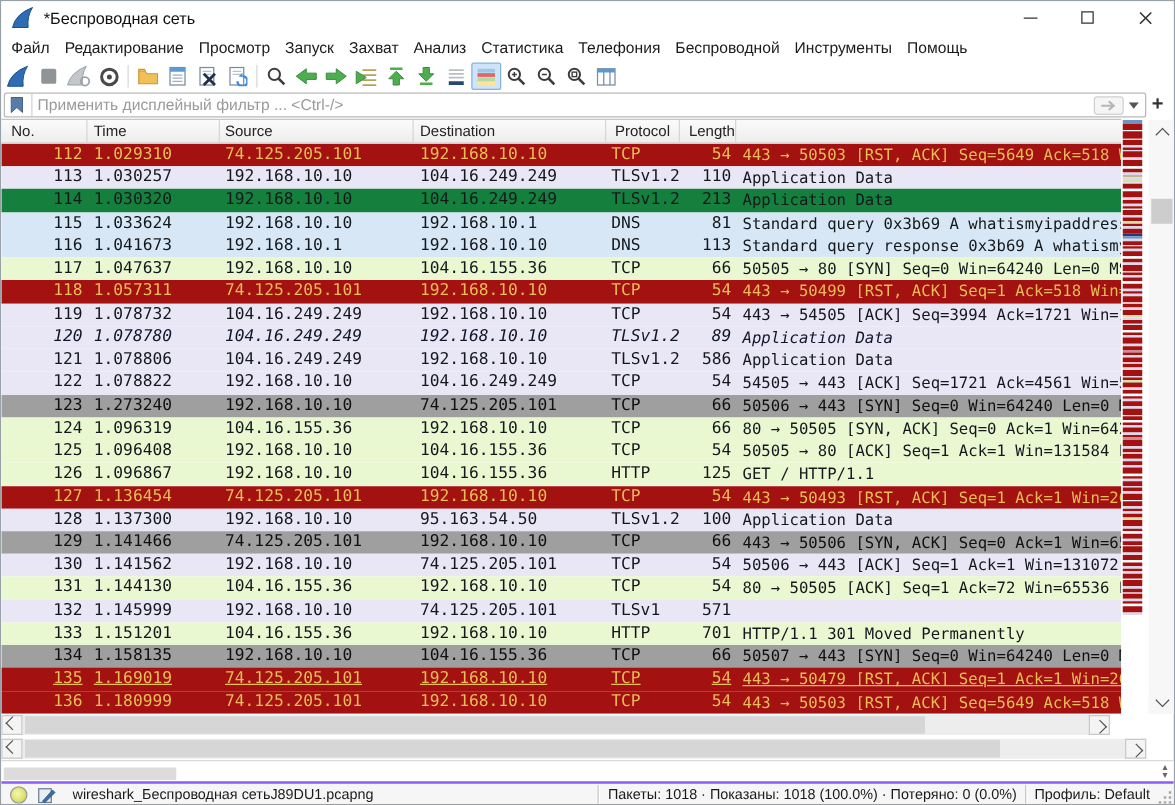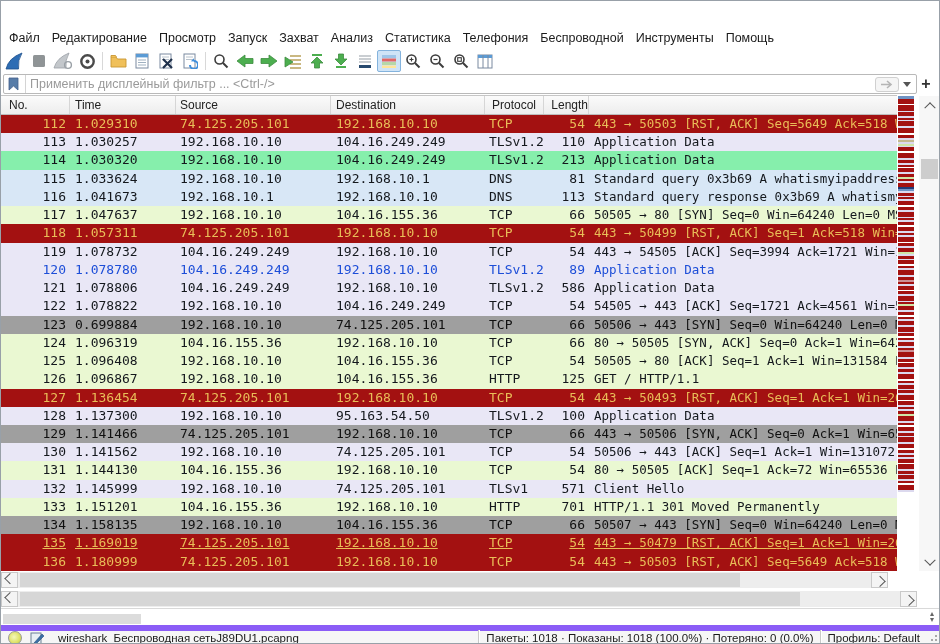--- a/index.html
+++ b/index.html
@@ -34,55 +34,74 @@
   .c0 { width:69px; text-align:right; padding-right:4px; }
   .c1 { width:106px; padding-left:5px; }
   .c2 { width:155px; padding-left:4px; }
   .c3 { width:154px; padding-left:5px; }
   .c4 { width:59px; padding-left:4px; }
   .c5 { width:45px; text-align:right; padding-right:4px; }
   .c6 { flex:1; padding-left:5px; }
   .cell.c6 { font-size:12.5px; }
   .hcell.c0 { text-align:left; padding-left:8px; padding-right:0; }
   .hcell.c4 { padding-left:7px; }
-  .hcell.c5 { text-align:right; padding-left:7px; padding-right:0; }
+  .hcell.c5 { text-align:center; padding-left:7px; padding-right:0; }
   .minimap { position:absolute; left:897px; top:95px; width:16px; height:463px; overflow:hidden; background:#fff; }
   .stripe { width:100%; }
   .vscroll { position:absolute; left:918px; top:95px; width:21px; height:475px; background:#f7f7f7; }
   .varrow { position:absolute; left:0; width:21px; height:17px; display:flex; align-items:center; justify-content:center; background:#f7f7f7; }
   .vthumb { position:absolute; left:2px; top:63px; width:17px; height:20px; background:#cdcdcd; }
   .chev { width:8px; height:8px; border-left:1.6px solid #555; border-top:1.6px solid #555; }
   .chev.up { transform:rotate(45deg) translate(2px,2px); }
   .chev.down { transform:rotate(225deg) translate(2px,2px); }
   .chev.left { transform:rotate(-45deg) translate(1px,-1px); }
   .chev.right { transform:rotate(135deg) translate(1px,-1px); }
   .hscroll { position:absolute; left:0; height:16px; background:#ededed; }
   .hs1 { top:571px; width:887px; }
   .hs2 { top:590px; width:916px; }
   .harrow { position:absolute; top:0; width:17px; height:16px; background:#f4f4f4; border:1px solid #c9c9c9; display:flex; align-items:center; justify-content:center; }
   .harrow.left { left:0; }
   .harrow.right { right:0; }
   .hthumb { position:absolute; top:1px; height:14px; background:#d6d6d6; }
   .strip { position:absolute; left:0; top:607px; width:100%; height:17px; background:#fff; border-top:1px solid #d9d9d9; }
   .strip-box { position:absolute; left:2px; top:5px; width:138px; height:10px; background:#dcdcdc; }
   .splitter-arrows { position:absolute; right:5px; top:2px; font-size:8px; color:#666; line-height:6px; text-align:center; }
-  .statusbar { position:absolute; left:0; top:624px; width:100%; height:19px; background:#f6f6f6; border-top:6px solid #8b5cf6; display:flex; align-items:center; font-size:11.5px; color:#1a1a1a; }
+  .statusbar { position:absolute; left:0; top:624px; width:100%; height:19px; background:#f6f6f6; border-top:2px solid #8b5cf6; display:flex; align-items:center; font-size:11.5px; color:#1a1a1a; }
   .sb-expert { width:14px; height:14px; border-radius:50%; background:radial-gradient(circle at 5px 5px,#f4f7bc,#dde164 60%,#b2ba42); border:1px solid #9a9a9a; margin:0 8px 0 7px; flex:none; }
   .sb-comment { width:15px; height:14px; margin-right:13px; flex:none; }
   .sb-filename { width:442px; white-space:nowrap; overflow:hidden; }
   .sb-sep { width:2px; height:15px; border-left:1px solid #c8c8c8; border-right:1px solid #fff; margin:0 6px; flex:none; }
   .sb-packets { white-space:nowrap; flex:1; }
   .sb-profile { white-space:nowrap; margin-right:6px; }
   .sizegrip { width:12px; height:16px; position:relative; margin-right:1px; flex:none; }
   .sizegrip i { position:absolute; width:2px; height:2px; background:#a8a8a8; }
 </style>
 </head>
 <body>
 
 <div class="window">
+  <div class="titlebar">
+    <svg class="app-icon" viewBox="0 0 20 18">
+      <path d="M1 17 Q 3.5 6 17 1 Q 12.5 8 13.5 17 Z" fill="#2e6db4" stroke="#1d4f8c" stroke-width="0.8"></path>
+    </svg>
+    <span class="title-text">*Беспроводная сеть</span>
+    <div class="winbtns">
+      <div class="winbtn">
+          <div style="width:11px;height:1px;background:#333"></div>
+        </div>
+      <div class="winbtn">
+          <div style="width:10px;height:10px;border:1px solid #333"></div>
+        </div>
+      <div class="winbtn">
+        <svg width="11" height="11" viewBox="0 0 11 11">
+            <path d="M1 1 L10 10 M10 1 L1 10" stroke="#333" stroke-width="1.3"></path>
+          </svg>
+      </div>
+    </div>
+  </div>
 
   <div class="menubar" id="menubar">
       <div class="menu-item">Файл</div>
       <div class="menu-item">Редактирование</div>
       <div class="menu-item">Просмотр</div>
       <div class="menu-item">Запуск</div>
       <div class="menu-item">Захват</div>
       <div class="menu-item">Анализ</div>
       <div class="menu-item">Статистика</div>
       <div class="menu-item">Телефония</div>
@@ -300,21 +319,21 @@
       </div>
       <div class="prow" style="background: rgb(233, 231, 246); color: rgb(20, 24, 29);">
         <div class="cell c0">113</div>
         <div class="cell c1">1.030257</div>
         <div class="cell c2">192.168.10.10</div>
         <div class="cell c3">104.16.249.249</div>
         <div class="cell c4">TLSv1.2</div>
         <div class="cell c5">110</div>
         <div class="cell c6">Application Data</div>
       </div>
-      <div class="prow" style="background: #86efac; color: rgb(20, 24, 29);">
+      <div class="prow" style="background: #15803d; color: rgb(20, 24, 29);">
         <div class="cell c0">114</div>
         <div class="cell c1">1.030320</div>
         <div class="cell c2">192.168.10.10</div>
         <div class="cell c3">104.16.249.249</div>
         <div class="cell c4">TLSv1.2</div>
         <div class="cell c5">213</div>
         <div class="cell c6">Application Data</div>
       </div>
       <div class="prow" style="background: rgb(216, 231, 246); color: rgb(20, 24, 29);">
         <div class="cell c0">115</div>
@@ -354,21 +373,21 @@
       </div>
       <div class="prow" style="background: rgb(233, 231, 246); color: rgb(20, 24, 29);">
         <div class="cell c0">119</div>
         <div class="cell c1">1.078732</div>
         <div class="cell c2">104.16.249.249</div>
         <div class="cell c3">192.168.10.10</div>
         <div class="cell c4">TCP</div>
         <div class="cell c5">54</div>
         <div class="cell c6">443 → 54505 [ACK] Seq=3994 Ack=1721 Win=1</div>
       </div>
-      <div class="prow" style="background: rgb(233, 231, 246); color: #1d4ed8;">
+      <div class="prow" style="background: rgb(233, 231, 246); color: #0f172a; font-style: italic;">
         <div class="cell c0">120</div>
         <div class="cell c1">1.078780</div>
         <div class="cell c2">104.16.249.249</div>
         <div class="cell c3">192.168.10.10</div>
         <div class="cell c4">TLSv1.2</div>
         <div class="cell c5">89</div>
         <div class="cell c6">Application Data</div>
       </div>
       <div class="prow" style="background: rgb(233, 231, 246); color: rgb(20, 24, 29);">
         <div class="cell c0">121</div>
@@ -383,21 +402,21 @@
         <div class="cell c0">122</div>
         <div class="cell c1">1.078822</div>
         <div class="cell c2">192.168.10.10</div>
         <div class="cell c3">104.16.249.249</div>
         <div class="cell c4">TCP</div>
         <div class="cell c5">54</div>
         <div class="cell c6">54505 → 443 [ACK] Seq=1721 Ack=4561 Win=5</div>
       </div>
       <div class="prow" style="background: rgb(159, 159, 159); color: rgb(16, 16, 16);">
         <div class="cell c0">123</div>
-        <div class="cell c1">0.699884</div>
+        <div class="cell c1">1.273240</div>
         <div class="cell c2">192.168.10.10</div>
         <div class="cell c3">74.125.205.101</div>
         <div class="cell c4">TCP</div>
         <div class="cell c5">66</div>
         <div class="cell c6">50506 → 443 [SYN] Seq=0 Win=64240 Len=0 M</div>
       </div>
       <div class="prow" style="background: rgb(234, 248, 210); color: rgb(20, 24, 29);">
         <div class="cell c0">124</div>
         <div class="cell c1">1.096319</div>
         <div class="cell c2">104.16.155.36</div>
@@ -469,21 +488,20 @@
         <div class="cell c5">54</div>
         <div class="cell c6">80 → 50505 [ACK] Seq=1 Ack=72 Win=65536 L</div>
       </div>
       <div class="prow" style="background: rgb(233, 231, 246); color: rgb(20, 24, 29);">
         <div class="cell c0">132</div>
         <div class="cell c1">1.145999</div>
         <div class="cell c2">192.168.10.10</div>
         <div class="cell c3">74.125.205.101</div>
         <div class="cell c4">TLSv1</div>
         <div class="cell c5">571</div>
-        <div class="cell c6">Client Hello</div>
       </div>
       <div class="prow" style="background: rgb(234, 248, 210); color: rgb(20, 24, 29);">
         <div class="cell c0">133</div>
         <div class="cell c1">1.151201</div>
         <div class="cell c2">104.16.155.36</div>
         <div class="cell c3">192.168.10.10</div>
         <div class="cell c4">HTTP</div>
         <div class="cell c5">701</div>
         <div class="cell c6">HTTP/1.1 301 Moved Permanently</div>
       </div>

